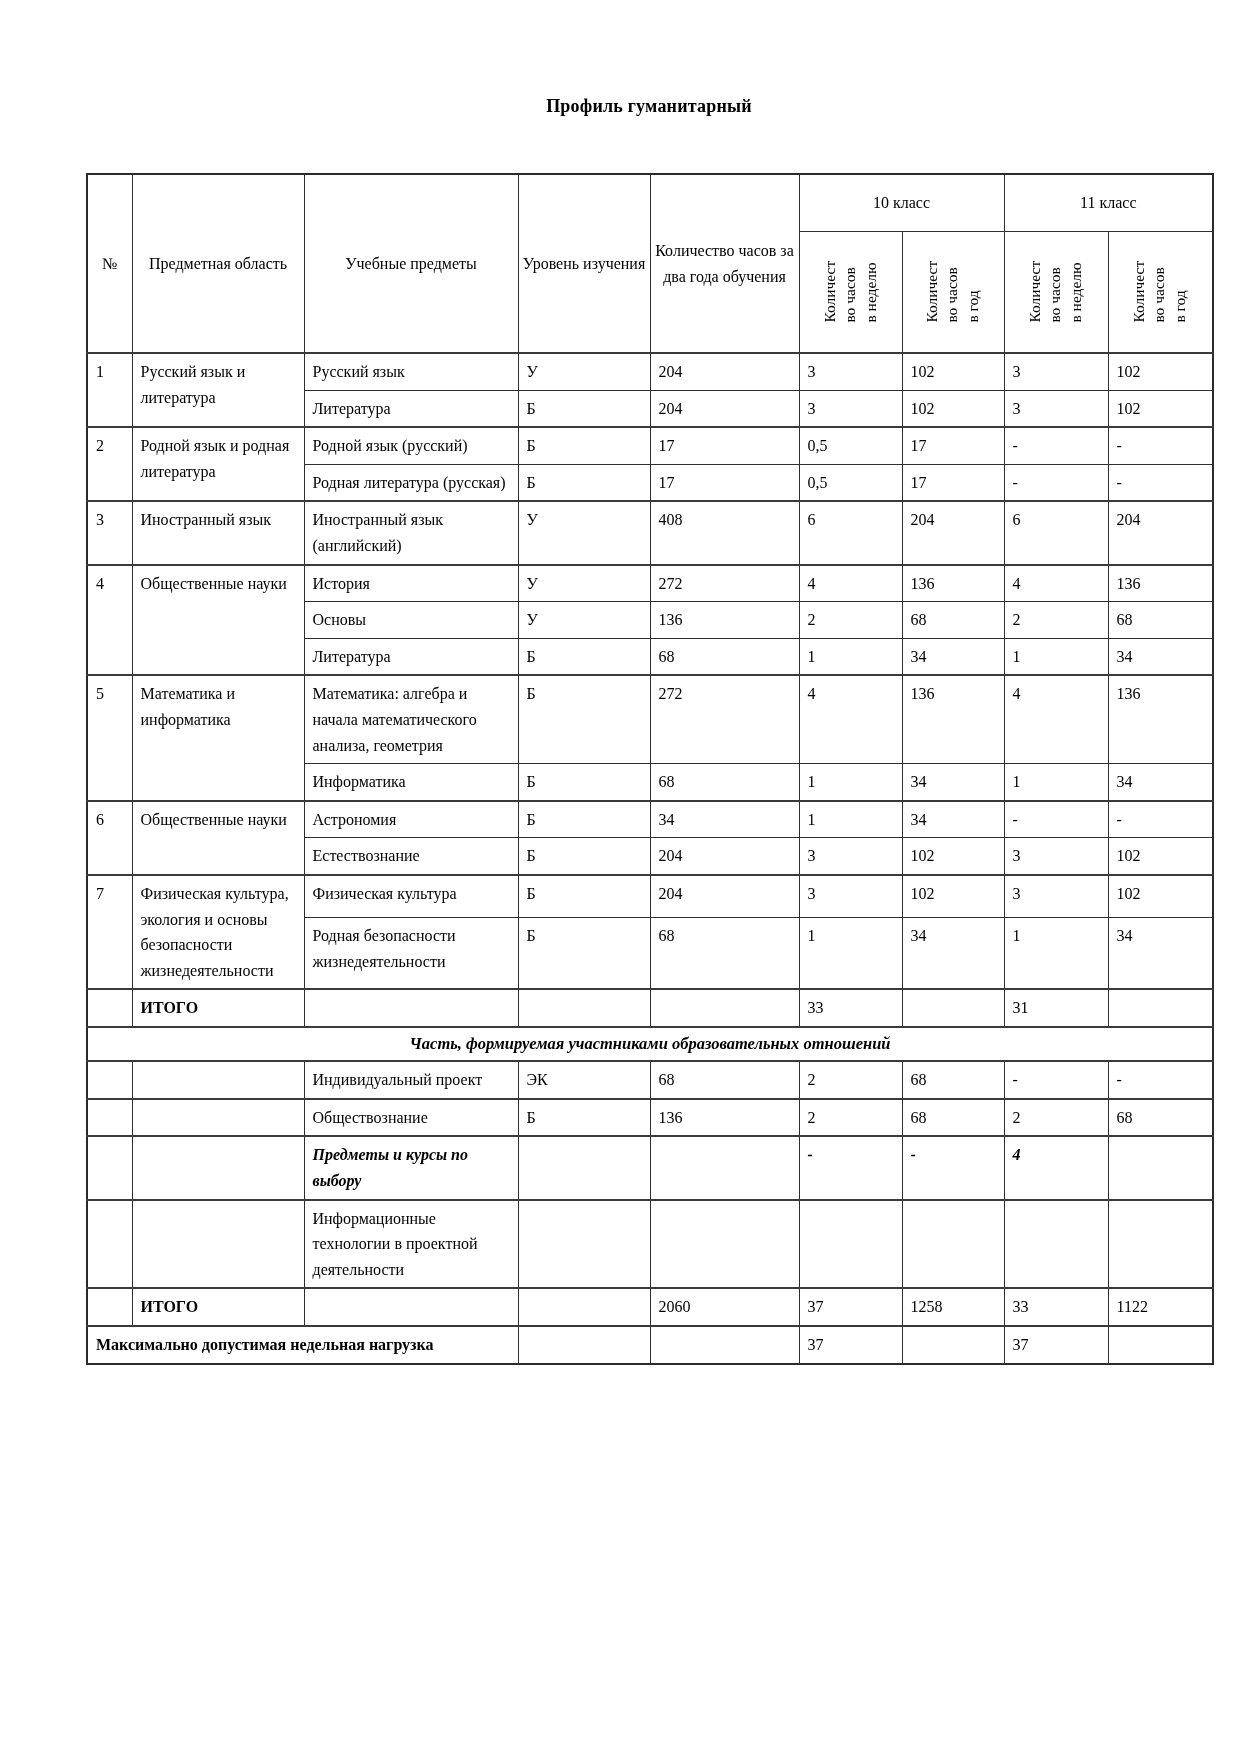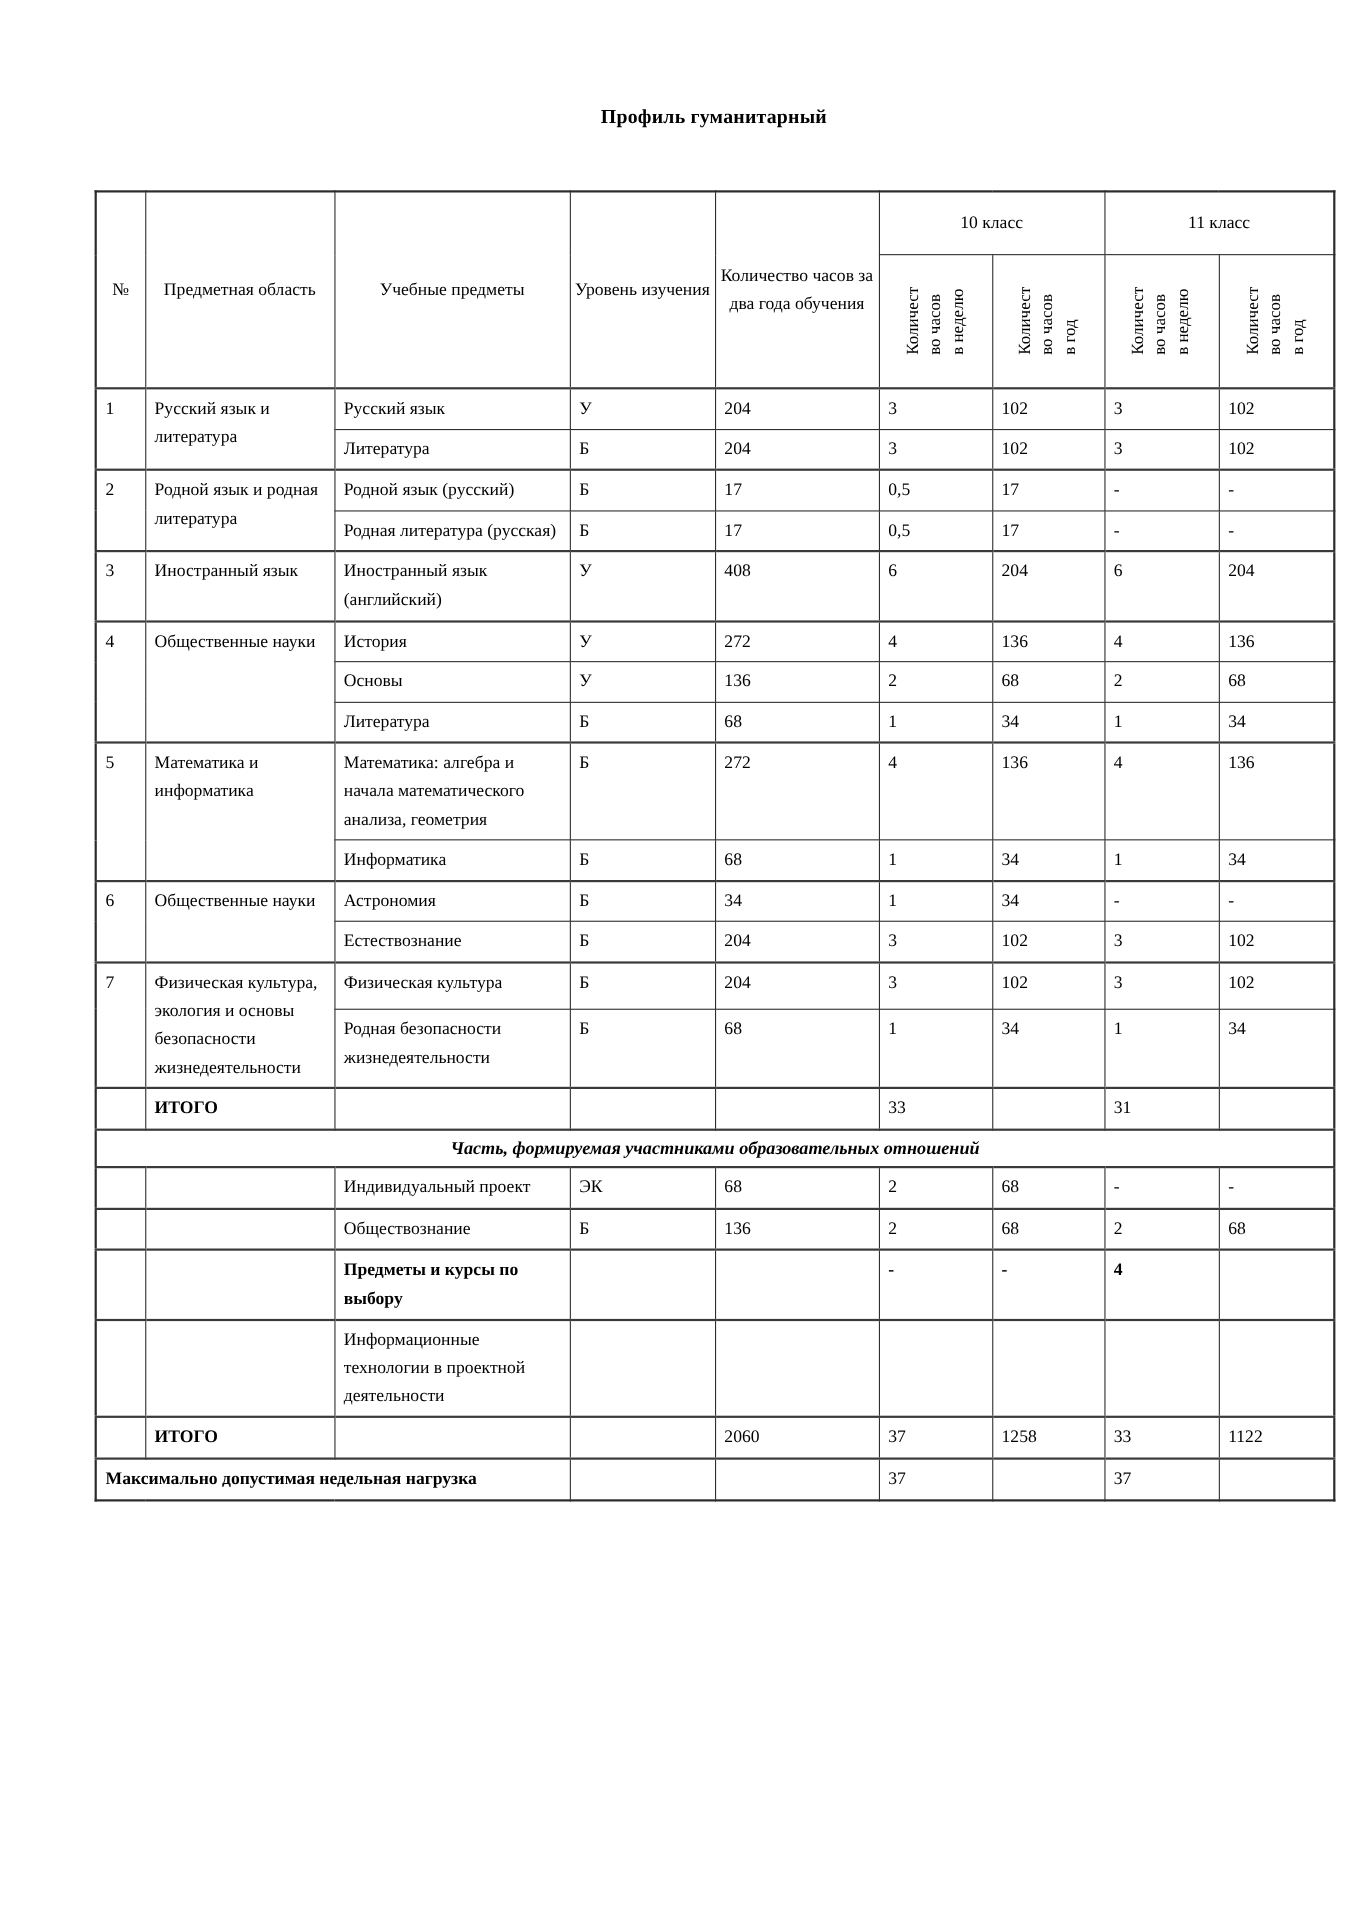--- a/index.html
+++ b/index.html
@@ -26,21 +26,21 @@
   thead tr.grade-row th{height:52px;}
   thead tr.sub-row th{border-bottom-width:2px;border-bottom-color:#3a3a3a;}
   .vwrap{height:116px;display:flex;align-items:center;justify-content:center;}
   .vtext{
     transform:rotate(-90deg);font-size:15.5px;line-height:1.32;
     text-align:left;white-space:nowrap;
   }
   .vtext span{display:block;}
   tbody tr.group-start td{border-top-width:2px;border-top-color:#3a3a3a;}
   td.bold{font-weight:bold;}
-  tr.emph td{font-weight:bold;}
+  tr.emph td{font-weight:bold;font-style:italic;}
   td.section{
     text-align:center;font-weight:bold;font-style:italic;
     font-size:16.5px;padding:3px 20px;
   }
 </style>
 </head>
 <body>
 
 <div class="page">
   <h1 class="title">Профиль гуманитарный</h1>

